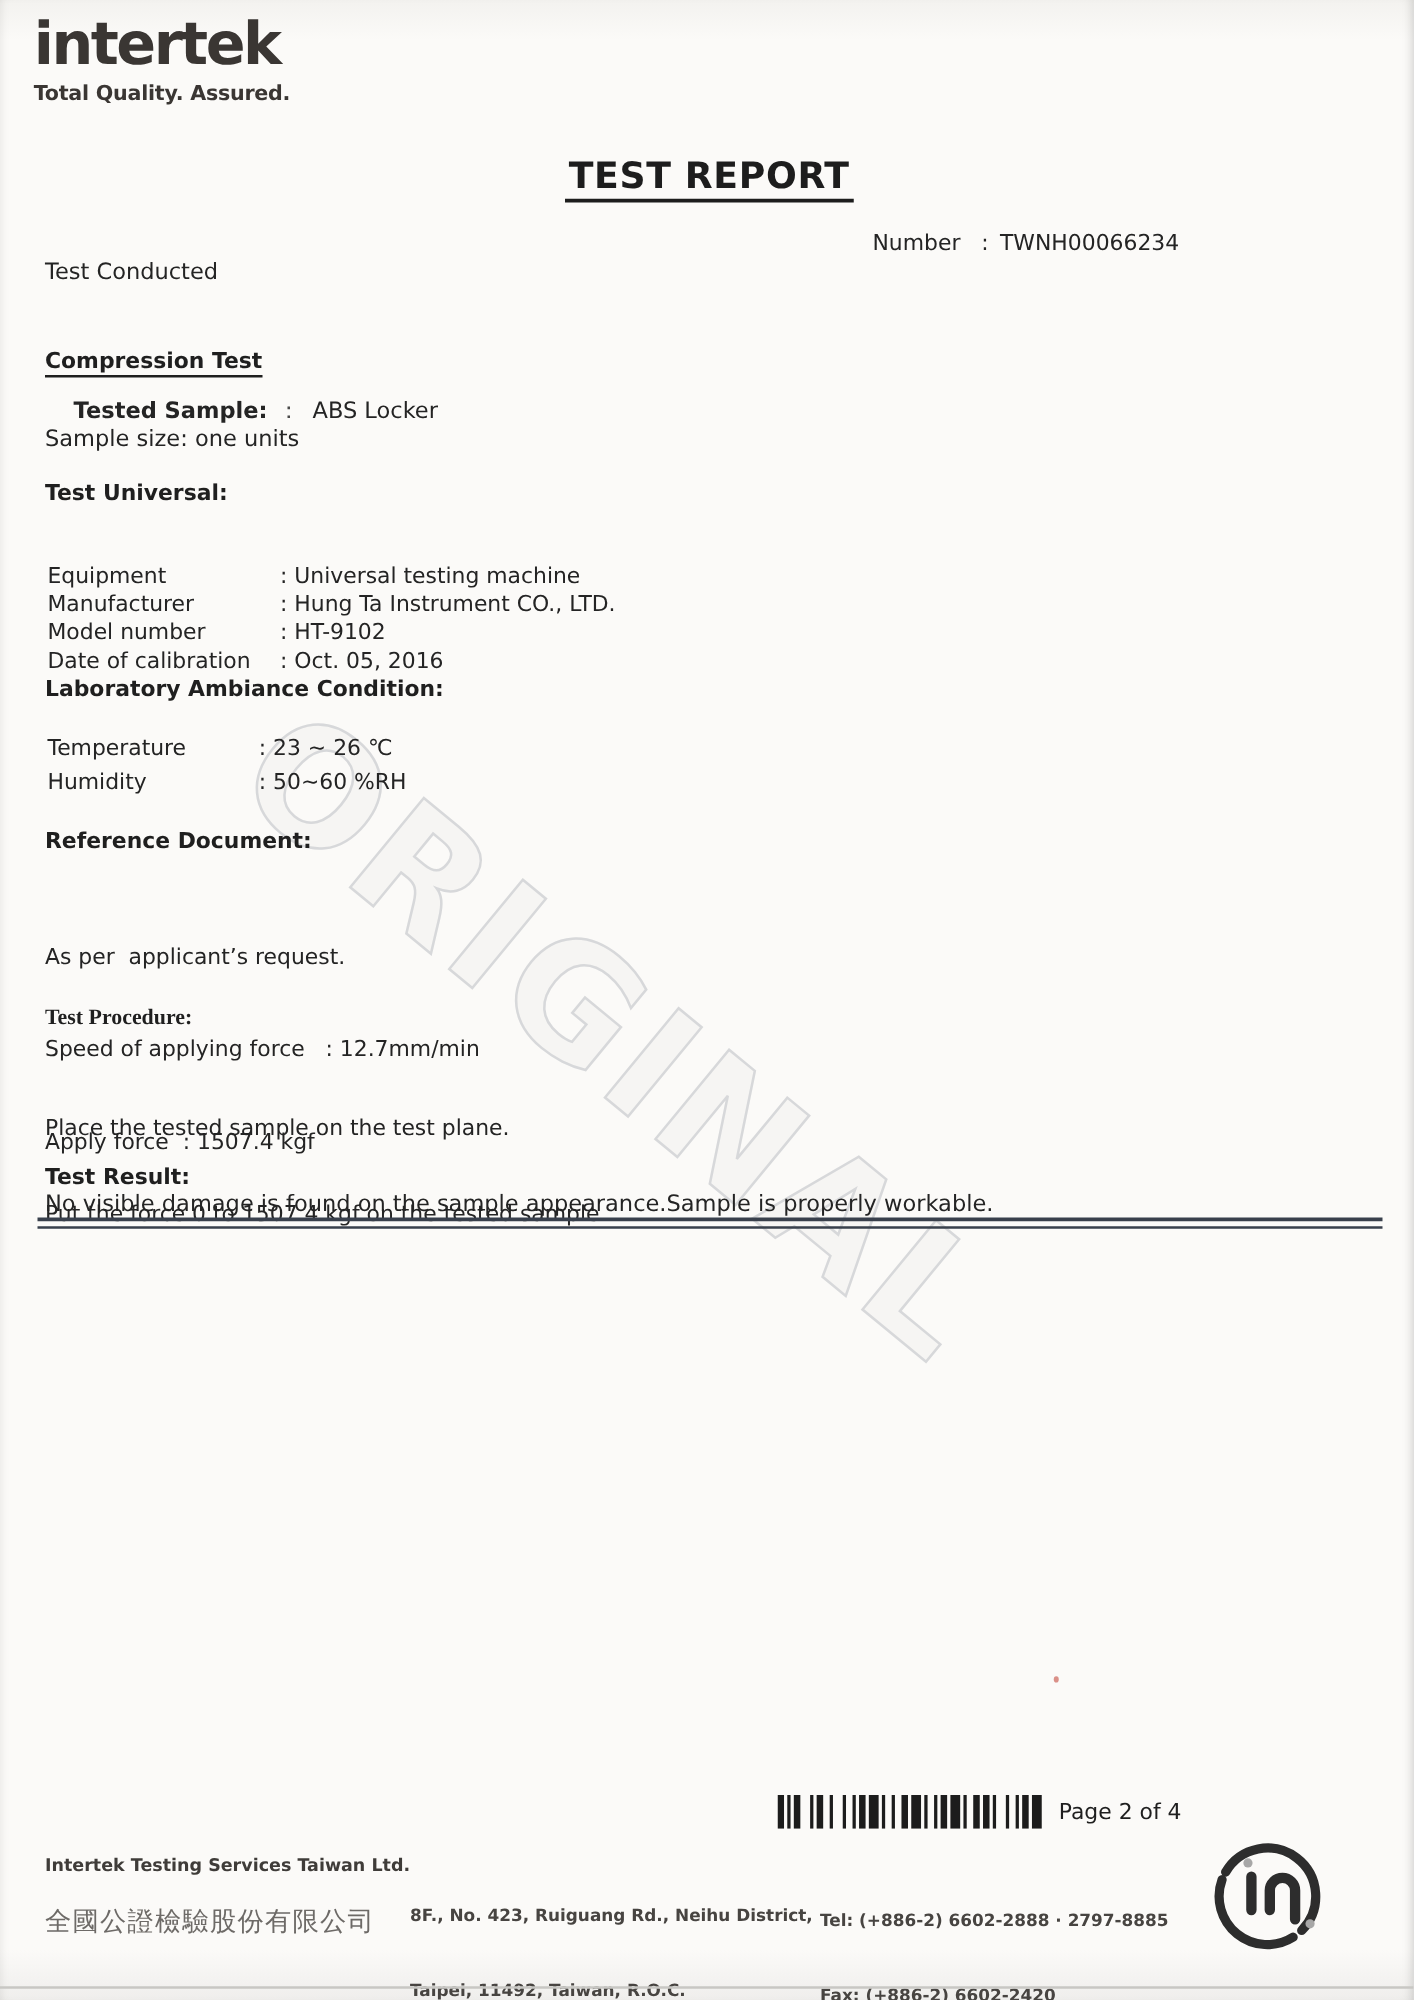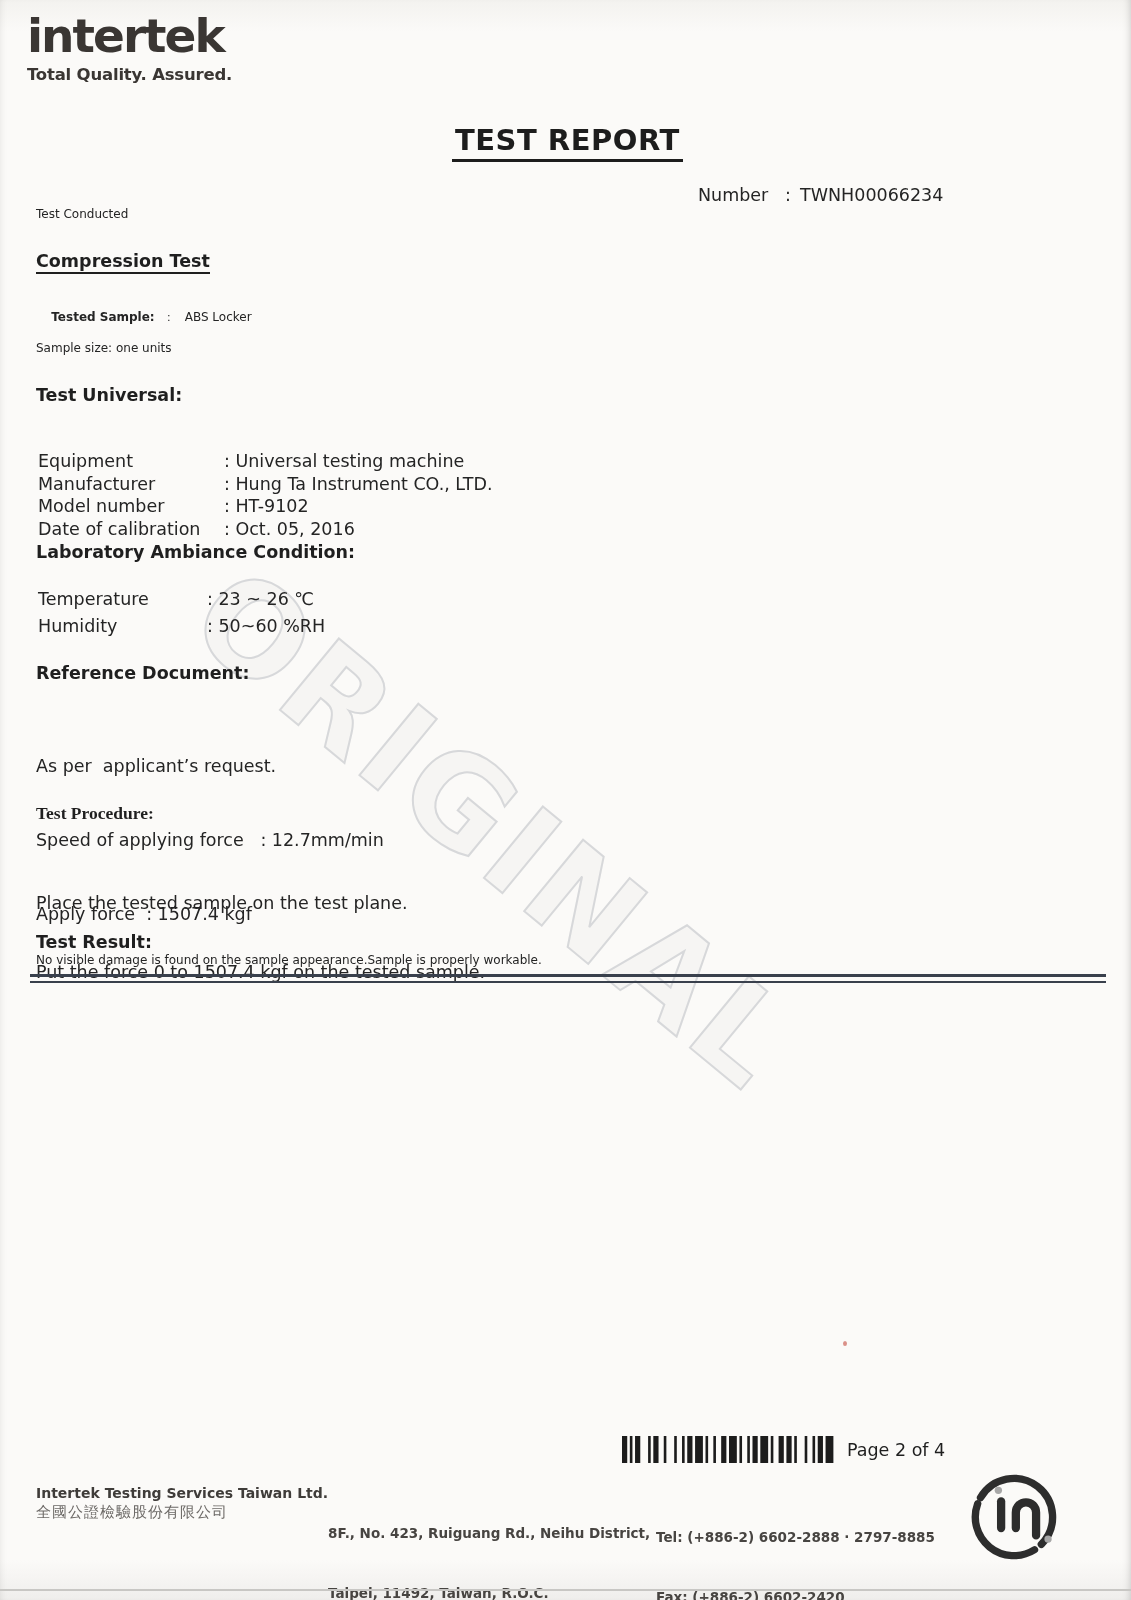--- a/index.html
+++ b/index.html
@@ -3,46 +3,46 @@
 <meta charset="utf-8">
 <style>
   html,body{margin:0;padding:0;background:#e8e8e8;}
   .page{
     position:relative;width:1131px;height:1600px;overflow:hidden;
     background:linear-gradient(180deg,#f3f2ef 0%,#fbfaf8 2%,#fbfaf8 97.5%,#efeeec 100%);
     box-shadow:inset -7px 0 9px -7px rgba(0,0,0,.22), inset 7px 0 9px -8px rgba(0,0,0,.12);
     font-family:"DejaVu Sans","Liberation Sans",sans-serif;color:#242424;
   }
   .abs{position:absolute;z-index:2;}
-  .txt{font-size:12px;white-space:pre-wrap;}
+  .txt{font-size:18px;white-space:pre-wrap;}
   .bold{font-weight:bold;}
   .brand-word{font-size:47px;font-weight:bold;letter-spacing:-2px;color:#3a3633;line-height:1;}
   .brand-tag{font-size:16.5px;font-weight:bold;color:#3a3633;margin-top:6px;letter-spacing:-0.2px;}
   .report-title{font-size:29px;font-weight:bold;letter-spacing:.5px;color:#1d1d1d;
     border-bottom:3.5px solid #1d1d1d;padding:0 3px 2px 3px;}
   .num-line{display:flex;font-size:17.5px;}
   .num-line .lbl{width:78px;}
   .num-line .sep{width:24px;text-align:center;}
   .section-h{font-size:17.5px;font-weight:bold;color:#1f1f1f;}
-  .underline-h{border-bottom:2.3px solid #1f1f1f;display:inline-block;padding-bottom:1px;}
+  .underline-h{border-bottom:2.3px solid #1f1f1f;display:inline-block;padding-bottom:1px;margin-top:28px;}
   .kv{display:grid;grid-template-columns:186px auto;font-size:17.5px;line-height:22.5px;}
   .kv.narrow{grid-template-columns:169px auto;line-height:27px;}
   .lines{font-size:17.5px;line-height:24.6px;white-space:pre-wrap;}
   .lines.proc{line-height:23px;}
   .sample-sep{color:#4a4a4a;margin:0 10px 0 8px;}
   .result-rule{height:4px;border-top:3px solid #39404c;border-bottom:2px solid #39404c;}
   .watermark{
     position:absolute;left:252px;top:548px;z-index:1;pointer-events:none;
     font-size:127px;font-weight:bold;letter-spacing:5px;line-height:1;
     color:#f6f5f3;-webkit-text-stroke:2px #d7d8da;
     transform:rotate(39.5deg);transform-origin:left top;white-space:nowrap;
   }
   .page-label{font-size:17.5px;color:#1f1f1f;}
   .f-company{font-size:14px;font-weight:bold;color:#3f3c39;line-height:20px;}
-  .f-company-zh{font-size:15px;color:#6d6a67;margin-top:0;letter-spacing:1px;}
+  .f-company-zh{font-size:21px;color:#6d6a67;margin-top:20px;letter-spacing:1px;}
   .f-col{font-size:13.5px;font-weight:bold;color:#474441;line-height:20px;white-space:pre-wrap;}
   .bottom-edge{position:absolute;left:0;right:0;top:1589px;height:2px;background:#c8c7c4;z-index:2;}
   .speck{position:absolute;width:4px;height:5px;background:#c0392b;opacity:.55;border-radius:50%;z-index:2;}
 </style>
 </head>
 <body>
 
 <div class="page">
 
   <div class="watermark">ORIGINAL</div>

